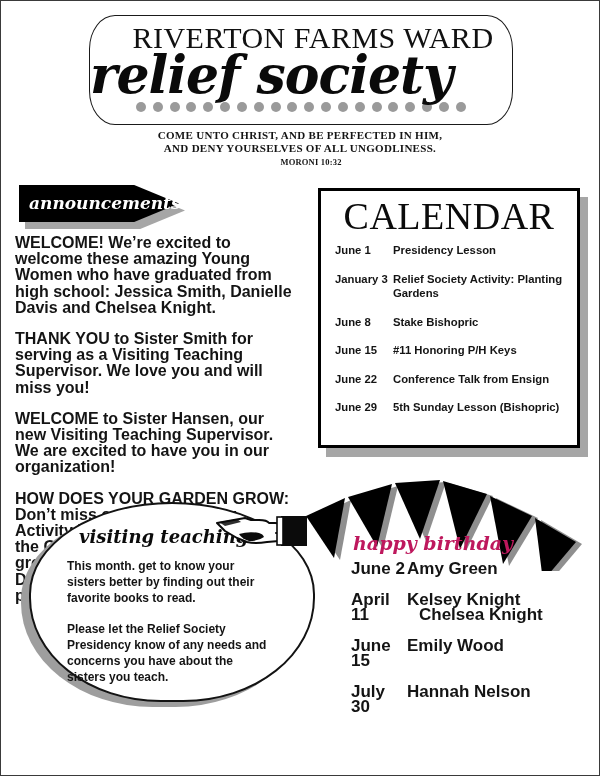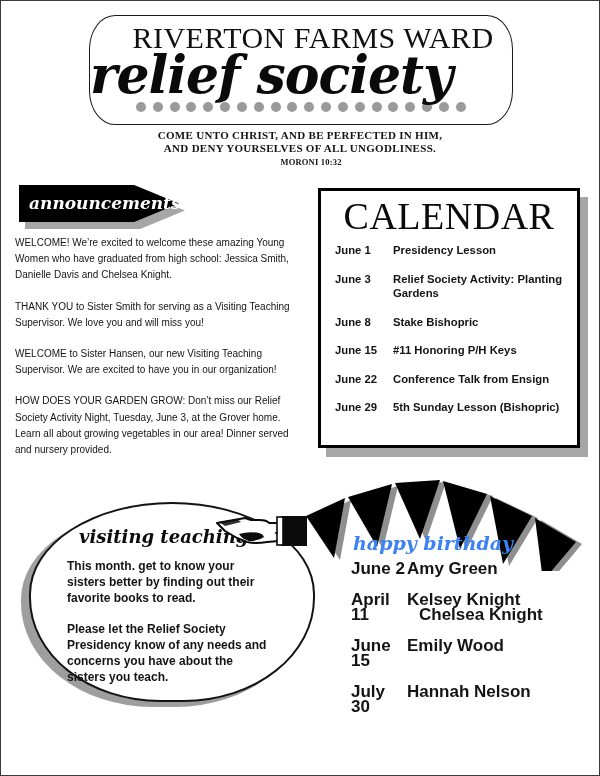--- a/index.html
+++ b/index.html
@@ -146,23 +146,23 @@
 
   
   #ann-list {
     position: absolute;
     left: 14px;
     top: 234px;
     width: 278px;
   }
   #ann-list p {
     margin: 0 0 15px 0;
-    font-size: 10px;
+    font-size: 16px;
     line-height: 16.2px;
-    font-weight: normal;
+    font-weight: bold;
     color: #141414;
     text-align: left;
   }
 
   
   #cal-shadow {
     position: absolute;
     left: 325px;
     top: 196px;
     width: 262px;
@@ -289,21 +289,21 @@
   }
   #bd-title {
     position: absolute;
     left: 52px;
     top: 52px;
     font-family: "DejaVu Serif", serif;
     font-weight: bold;
     font-style: italic;
     font-size: 19px;
     line-height: 24px;
-    color: #3b82f6;
+    color: #be185d;
     z-index: 3;
     white-space: nowrap;
   }
   #bd-rows {
     position: absolute;
     left: 50px;
     top: 82px;
     width: 240px;
   }
   .bd-row {
@@ -378,21 +378,21 @@
 
   <div id="cal-shadow"></div>
   <div id="cal-box">
     <div id="cal-title">CALENDAR</div>
     <div id="cal-rows">
         <div class="cal-row">
           <div class="date">June 1</div>
           <div class="desc">Presidency Lesson</div>
         </div>
         <div class="cal-row">
-          <div class="date">June 3</div>
+          <div class="date">January 3</div>
           <div class="desc">Relief Society Activity: Planting Gardens</div>
         </div>
         <div class="cal-row">
           <div class="date">June 8</div>
           <div class="desc">Stake Bishopric</div>
         </div>
         <div class="cal-row">
           <div class="date">June 15</div>
           <div class="desc">#11 Honoring P/H Keys</div>
         </div>

